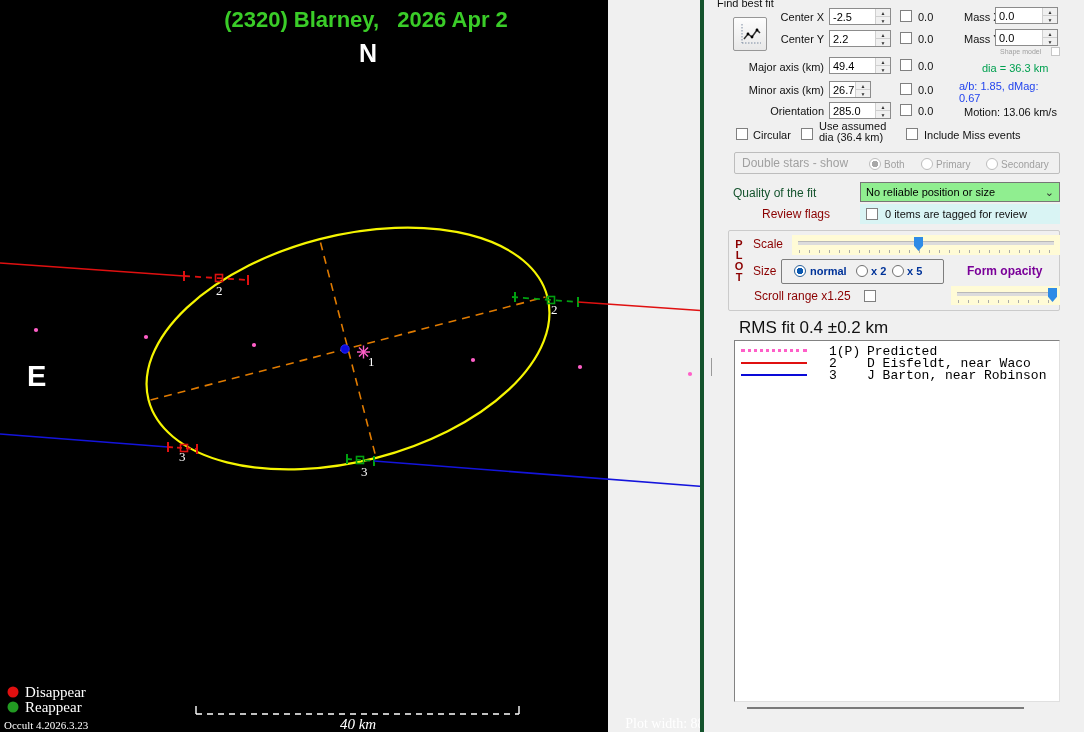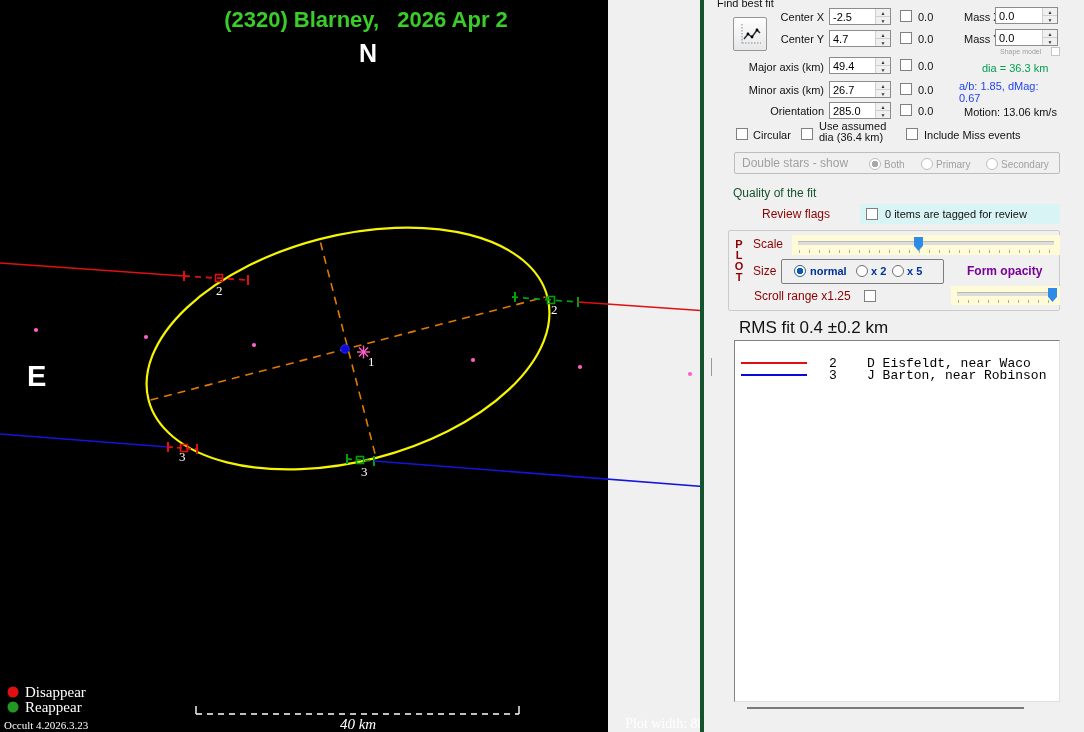--- a/index.html
+++ b/index.html
@@ -169,21 +169,21 @@
     <div class="spin" style="left:291px;top:7px;width:63px">
       <span>0.0</span>
       <span class="btns">
           <span>▲</span>
           <span>▼</span>
         </span>
     </div>
 
     <div class="lbl lbl-r" style="left:40px;top:33px;width:80px">Center Y</div>
     <div class="spin" style="left:125px;top:30px;width:62px">
-      <span>4.7</span>
+      <span>2.2</span>
       <span class="btns">
           <span>▲</span>
           <span>▼</span>
         </span>
     </div>
     <span class="cb" style="left:196px;top:32px"></span>
     <div class="lbl" style="left:214px;top:33px">0.0</div>
     <div class="lbl" style="left:260px;top:33px">Mass Y</div>
     <div class="spin" style="left:291px;top:29px;width:63px">
       <span>0.0</span>
@@ -201,21 +201,21 @@
       <span class="btns">
           <span>▲</span>
           <span>▼</span>
         </span>
     </div>
     <span class="cb" style="left:196px;top:59px"></span>
     <div class="lbl" style="left:214px;top:60px">0.0</div>
     <div class="teal" style="position:absolute;left:278px;top:62px">dia = 36.3 km</div>
 
     <div class="lbl lbl-r" style="left:30px;top:84px;width:90px">Minor axis (km)</div>
-    <div class="spin" style="left:125px;top:81px;width:62px">
+    <div class="spin" style="left:125px;top:81px;width:42px">
       <span>26.7</span>
       <span class="btns">
           <span>▲</span>
           <span>▼</span>
         </span>
     </div>
     <span class="cb" style="left:196px;top:83px"></span>
     <div class="lbl" style="left:214px;top:84px">0.0</div>
     <div class="bluetxt" style="position:absolute;left:255px;top:80px">a/b: 1.85, dMag: 0.67</div>
 
@@ -244,20 +244,24 @@
     <div class="grp" style="left:30px;top:152px;width:326px;height:22px;border-color:#bdbdbd"></div>
     <div class="lbl graylbl" style="left:38px;top:156px;font-weight:normal;font-size:12px">Double stars - show</div>
     <span class="rad dissel" style="left:165px;top:158px"></span>
     <div class="lbl graylbl" style="left:180px;top:159px;font-size:10px">Both</div>
     <span class="rad dis" style="left:217px;top:158px"></span>
     <div class="lbl graylbl" style="left:232px;top:159px;font-size:10px">Primary</div>
     <span class="rad dis" style="left:282px;top:158px"></span>
     <div class="lbl graylbl" style="left:297px;top:159px;font-size:10px">Secondary</div>
 
     <div class="greenlbl" style="position:absolute;left:29px;top:186px">Quality of the fit</div>
+    <div class="dd" style="left:156px;top:182px;width:200px;height:20px">
+      <span>No reliable position or size</span>
+      <span class="arrow">⌄</span>
+    </div>
 
     <div class="maroon" style="position:absolute;left:58px;top:207px">Review flags</div>
     <div class="cyanbox" style="left:156px;top:204px;width:200px;height:20px"></div>
     <span class="cb" style="left:162px;top:208px"></span>
     <div class="lbl" style="left:181px;top:208px">0 items are tagged for review</div>
 
     <div class="grp" style="left:24px;top:230px;width:332px;height:81px"></div>
     <div class="plotletters" style="left:29px;top:239px">P
 L
 O
@@ -282,20 +286,25 @@
     <div class="slider" style="left:247px;top:286px;width:109px;height:19px">
       <div class="groove"></div>
         <div class="ticks"></div>
       <div class="thumb" style="left:97px"></div>
     </div>
 
     <div class="lbl" style="left:35px;top:318px;font-size:17px">RMS fit 0.4 ±0.2 km</div>
 
     <div class="vsplit"></div>
     <div class="listbox">
+      <div class="obsrow" style="top:3px">
+        <div class="sw" style="top:5px;border-top:3px dotted #ff5fc8"></div>
+        <span class="num">1(P)</span>
+        <span class="nm">Predicted</span>
+      </div>
       <div class="obsrow" style="top:15px">
         <div class="sw" style="top:6px;border-top:2px solid #e01010"></div>
         <span class="num">2</span>
         <span class="nm">D Eisfeldt, near Waco</span>
       </div>
       <div class="obsrow" style="top:27px">
         <div class="sw" style="top:6px;border-top:2px solid #0a0ad8"></div>
         <span class="num">3</span>
         <span class="nm">J Barton, near Robinson</span>
       </div>

